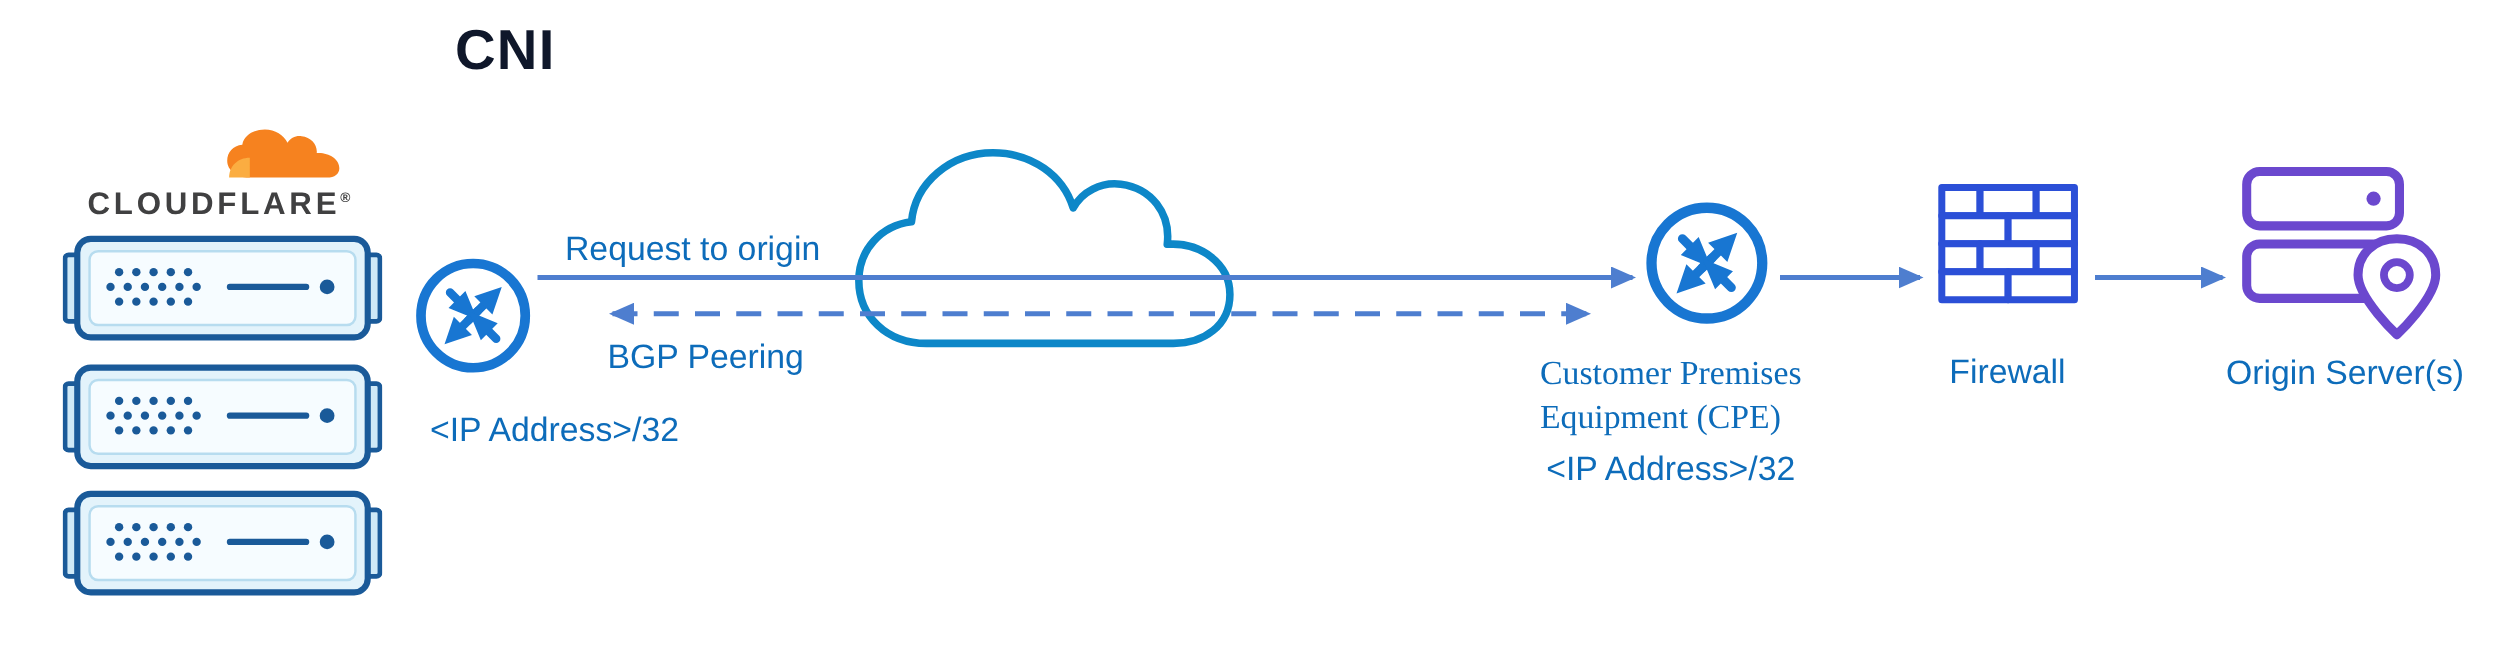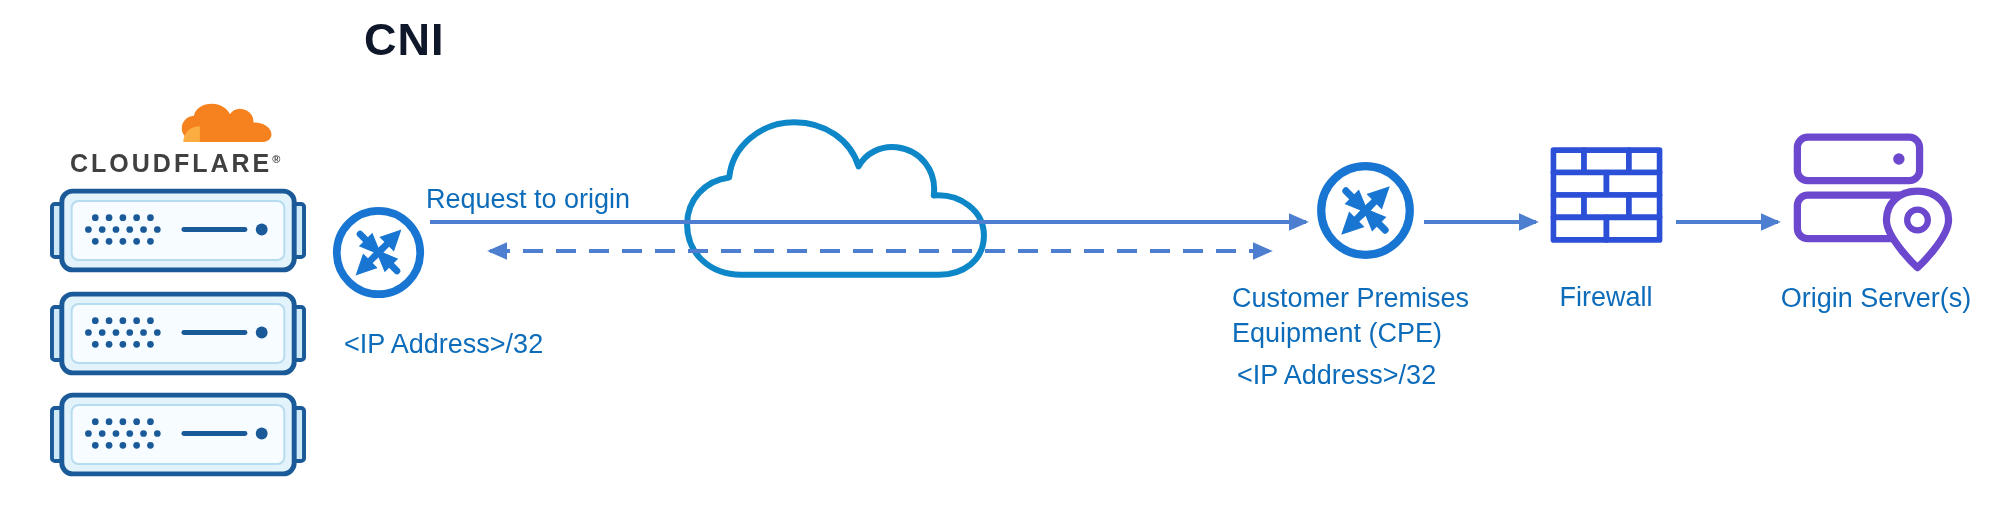--- a/index.html
+++ b/index.html
@@ -1,21 +1,21 @@
 <!DOCTYPE html>
 <html><head>
 <meta charset="utf-8">
 <style>
   html,body{margin:0;padding:0;background:#fff;}
   .canvas{position:relative;width:1999px;height:517px;background:#ffffff;
           font-family:"Liberation Sans",sans-serif;overflow:hidden;}
   .abs{position:absolute;}
   .lbl{position:absolute;color:#0d6cba;font-size:27px;line-height:1.3;white-space:nowrap;}
   .lbl.center{text-align:center;}
-  .lbl.wrap{white-space:normal;}
+  .lbl.wrap{white-space:normal;font-family:Liberation Serif, serif;}
   .title{position:absolute;left:364px;top:14px;color:#0f172a;font-size:45px;
          font-weight:700;letter-spacing:1px;}
   .wordmark{position:absolute;left:46px;top:149px;color:#404041;font-size:25px;
             font-weight:700;letter-spacing:3px;margin-left:24px;}
   .wordmark sup{font-size:11px;letter-spacing:0;}
   .overlay{position:absolute;left:0;top:0;pointer-events:none;}
 </style>
 </head>
 <body>
 
@@ -146,20 +146,21 @@
       <marker id="ah" markerWidth="5" markerHeight="4.4" refX="4.3" refY="2.2" orient="auto-start-reverse">
         <path d="M0,0 L5,2.2 L0,4.4 Z" fill="#4e7ecf"></path>
       </marker>
     </defs>
     <line x1="430" y1="222" x2="1306" y2="222" stroke="#4e7ecf" stroke-width="4" marker-end="url(#ah)"></line>
     <line x1="490" y1="251" x2="1270" y2="251" stroke="#4e7ecf" stroke-width="4" stroke-dasharray="20 13" marker-start="url(#ah)" marker-end="url(#ah)"></line>
     <line x1="1424" y1="222" x2="1536" y2="222" stroke="#4e7ecf" stroke-width="4" marker-end="url(#ah)"></line>
     <line x1="1676" y1="222" x2="1778" y2="222" stroke="#4e7ecf" stroke-width="4" marker-end="url(#ah)"></line>
   </svg>
 
-  <div class="lbl" style="left:426px;top:182px">Request to origin</div>
+  <div class="lbl" style="left:452px;top:182px">Request to origin</div>
+  <div class="lbl" style="left:486px;top:268px">BGP Peering</div>
   <div class="lbl" style="left:344px;top:327px">&lt;IP Address&gt;/32</div>
   <div class="lbl wrap" style="left:1232px;top:281px;width:256px">Customer Premises Equipment (CPE)</div>
   <div class="lbl" style="left:1237px;top:358px">&lt;IP Address&gt;/32</div>
   <div class="lbl center" style="left:1776px;top:281px;width:200px">Origin Server(s)</div>
   <div class="lbl center" style="left:1506px;top:280px;width:200px">Firewall</div>
 
 </div>
 
 </body></html>

